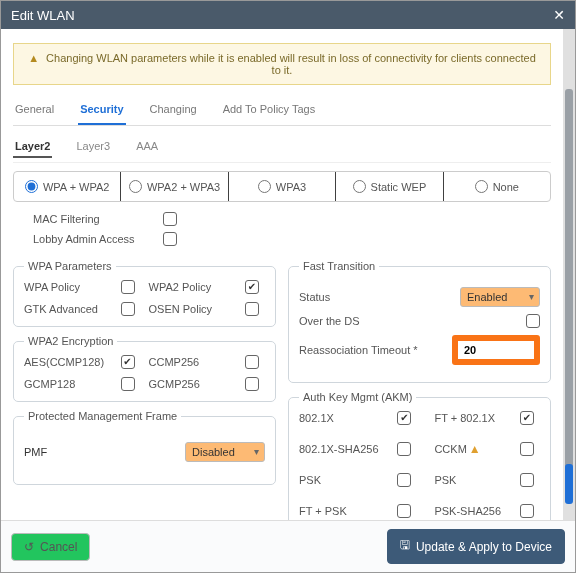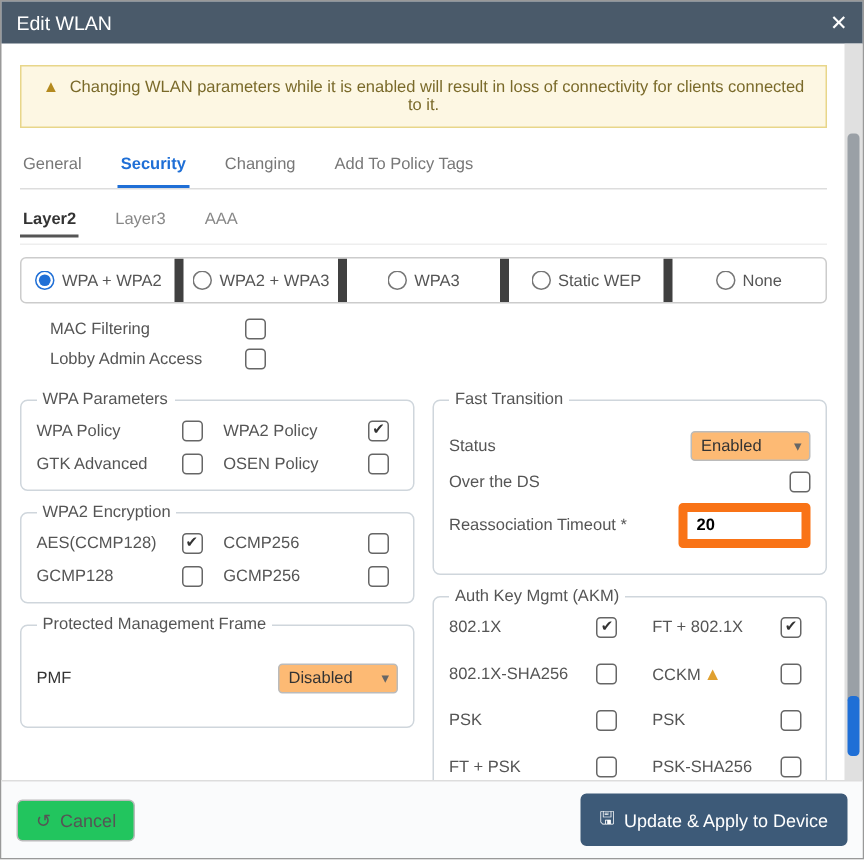--- a/index.html
+++ b/index.html
@@ -14,21 +14,21 @@
   .body .scrollbar-fake .thumb2 { position:absolute; left:2px; right:2px; bottom:16px; height:40px; background:#1f6fd6; border-radius:3px; }
   .alert { background:#fdf7e3; border:1px solid #e8d68a; color:#7a6a2a; padding:8px 10px; margin:6px 0 12px 0; text-align:center; font-size:11px; }
   .alert .warn-icon { color:#b48a1f; margin-right:4px; }
   .tabs { display:flex; gap:22px; border-bottom:1px solid #ddd; margin-bottom:6px; }
   .tab { padding:6px 2px 8px 2px; color:#777; cursor:pointer; }
   .tab.active { color:#1f6fd6; border-bottom:2px solid #1f6fd6; font-weight:bold; }
   .subtabs { display:flex; gap:22px; border-bottom:1px solid #eee; margin-bottom:8px; padding:4px 0;}
   .subtab { color:#888; cursor:pointer; padding:4px 2px; }
   .subtab.active { color:#333; font-weight:bold; border-bottom:2px solid #555;}
   .radio-row { display:flex; border:1px solid #ccc; border-radius:4px; overflow:hidden; margin-bottom:10px; }
-  .radio-cell { flex:1; text-align:center; padding:8px 4px; border-right:6px solid #404040; cursor:pointer; display:flex; align-items:center; justify-content:center; gap:5px; color:#555;}
+  .radio-cell { flex:1; text-align:center; padding:8px 4px; border-right:1px solid #404040; cursor:pointer; display:flex; align-items:center; justify-content:center; gap:5px; color:#555;}
   .radio-cell:last-child { border-right:none; }
   .radio-cell input { accent-color:#1f6fd6; margin:0;}
   .row { display:flex; align-items:center; gap:10px; margin:6px 0; }
   .row label { color:#555; }
   .chk { width:14px; height:14px; border:1.5px solid #666; border-radius:3px; display:inline-flex; align-items:center; justify-content:center; cursor:pointer; background:#fff;}
   .chk.checked::after { content:"✔"; font-size:10px; color:#333; line-height:1; }
   fieldset { border:1px solid #cfd6dc; border-radius:5px; padding:8px 10px 10px 10px; margin:8px 0; }
   legend { padding:0 4px; color:#555; font-size:11px; }
   .two-col { display:flex; gap:12px; align-items:flex-start; }
   .col { flex:1; min-width:0;}

